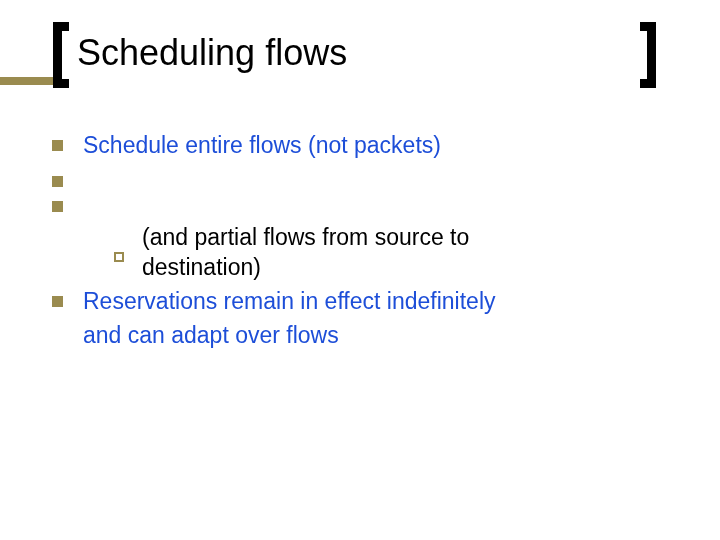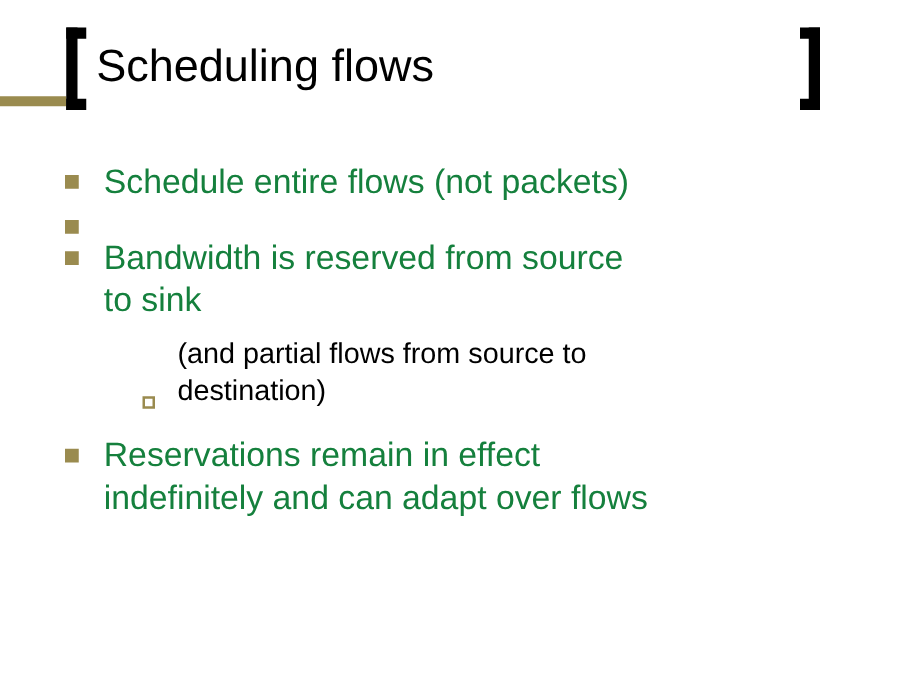--- a/index.html
+++ b/index.html
@@ -58,30 +58,30 @@
   }
   .bullet-main .sq {
     width: 11px;
     height: 11px;
     background: #9a8b4f;
     flex: 0 0 auto;
     margin-top: 12px;
     margin-right: 20px;
   }
   .bullet-main .txt {
-    font-size: 27px;
+    font-size: 23px;
     line-height: 34px;
-    color: #15803d;
+    color: #1d4ed8;
   }
   .sub {
     margin-left: 62px;
     margin-top: 10px;
-    margin-bottom: 20px;
+    margin-bottom: 2px;
     display: flex;
-    align-items: flex-end;
+    align-items: center;
   }
   .sub .hollow {
     width: 10px;
     height: 10px;
     border: 2px solid #9a8b4f;
     box-sizing: border-box;
     flex: 0 0 auto;
     margin-top: 9px;
     margin-right: 18px;
   }
@@ -106,21 +106,20 @@
       <div class="sq"></div>
       <div class="txt">Schedule entire flows (not packets)</div>
     </div>
 
     <div class="bullet-row bullet-main">
       <div class="sq"></div>
     </div>
 
     <div class="bullet-row bullet-main">
       <div class="sq"></div>
-      <div class="txt">Bandwidth is reserved from source to sink</div>
     </div>
 
     <div class="sub">
       <div class="hollow"></div>
       <div class="txt">(and partial flows from source to destination)</div>
     </div>
 
     <div class="bullet-row bullet-main">
       <div class="sq"></div>
       <div class="txt">Reservations remain in effect indefinitely and can adapt over flows</div>

